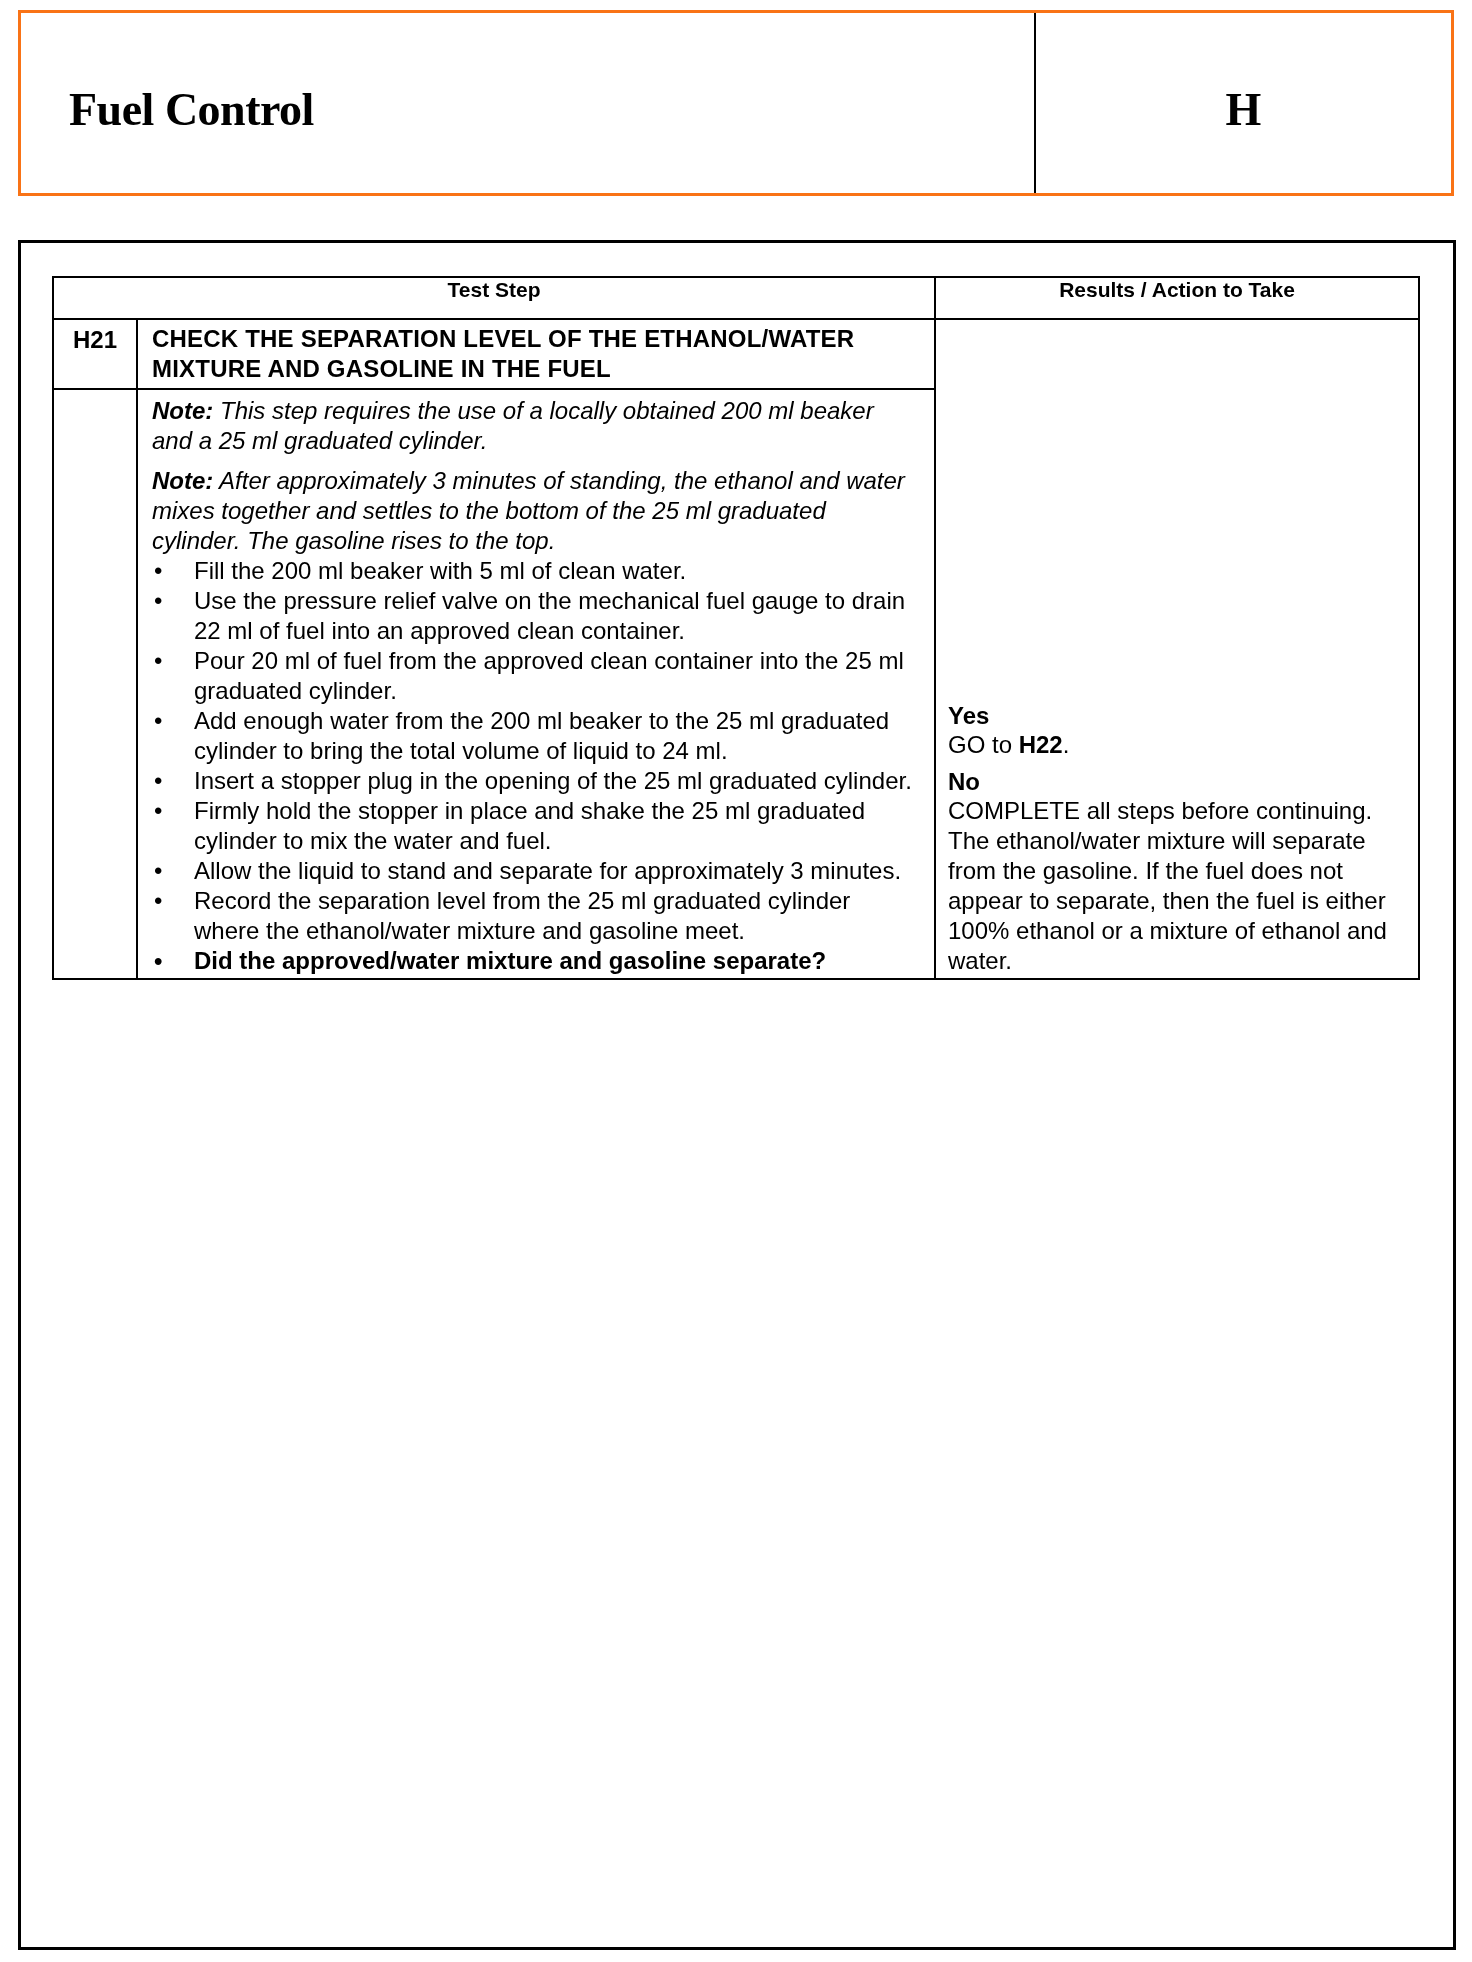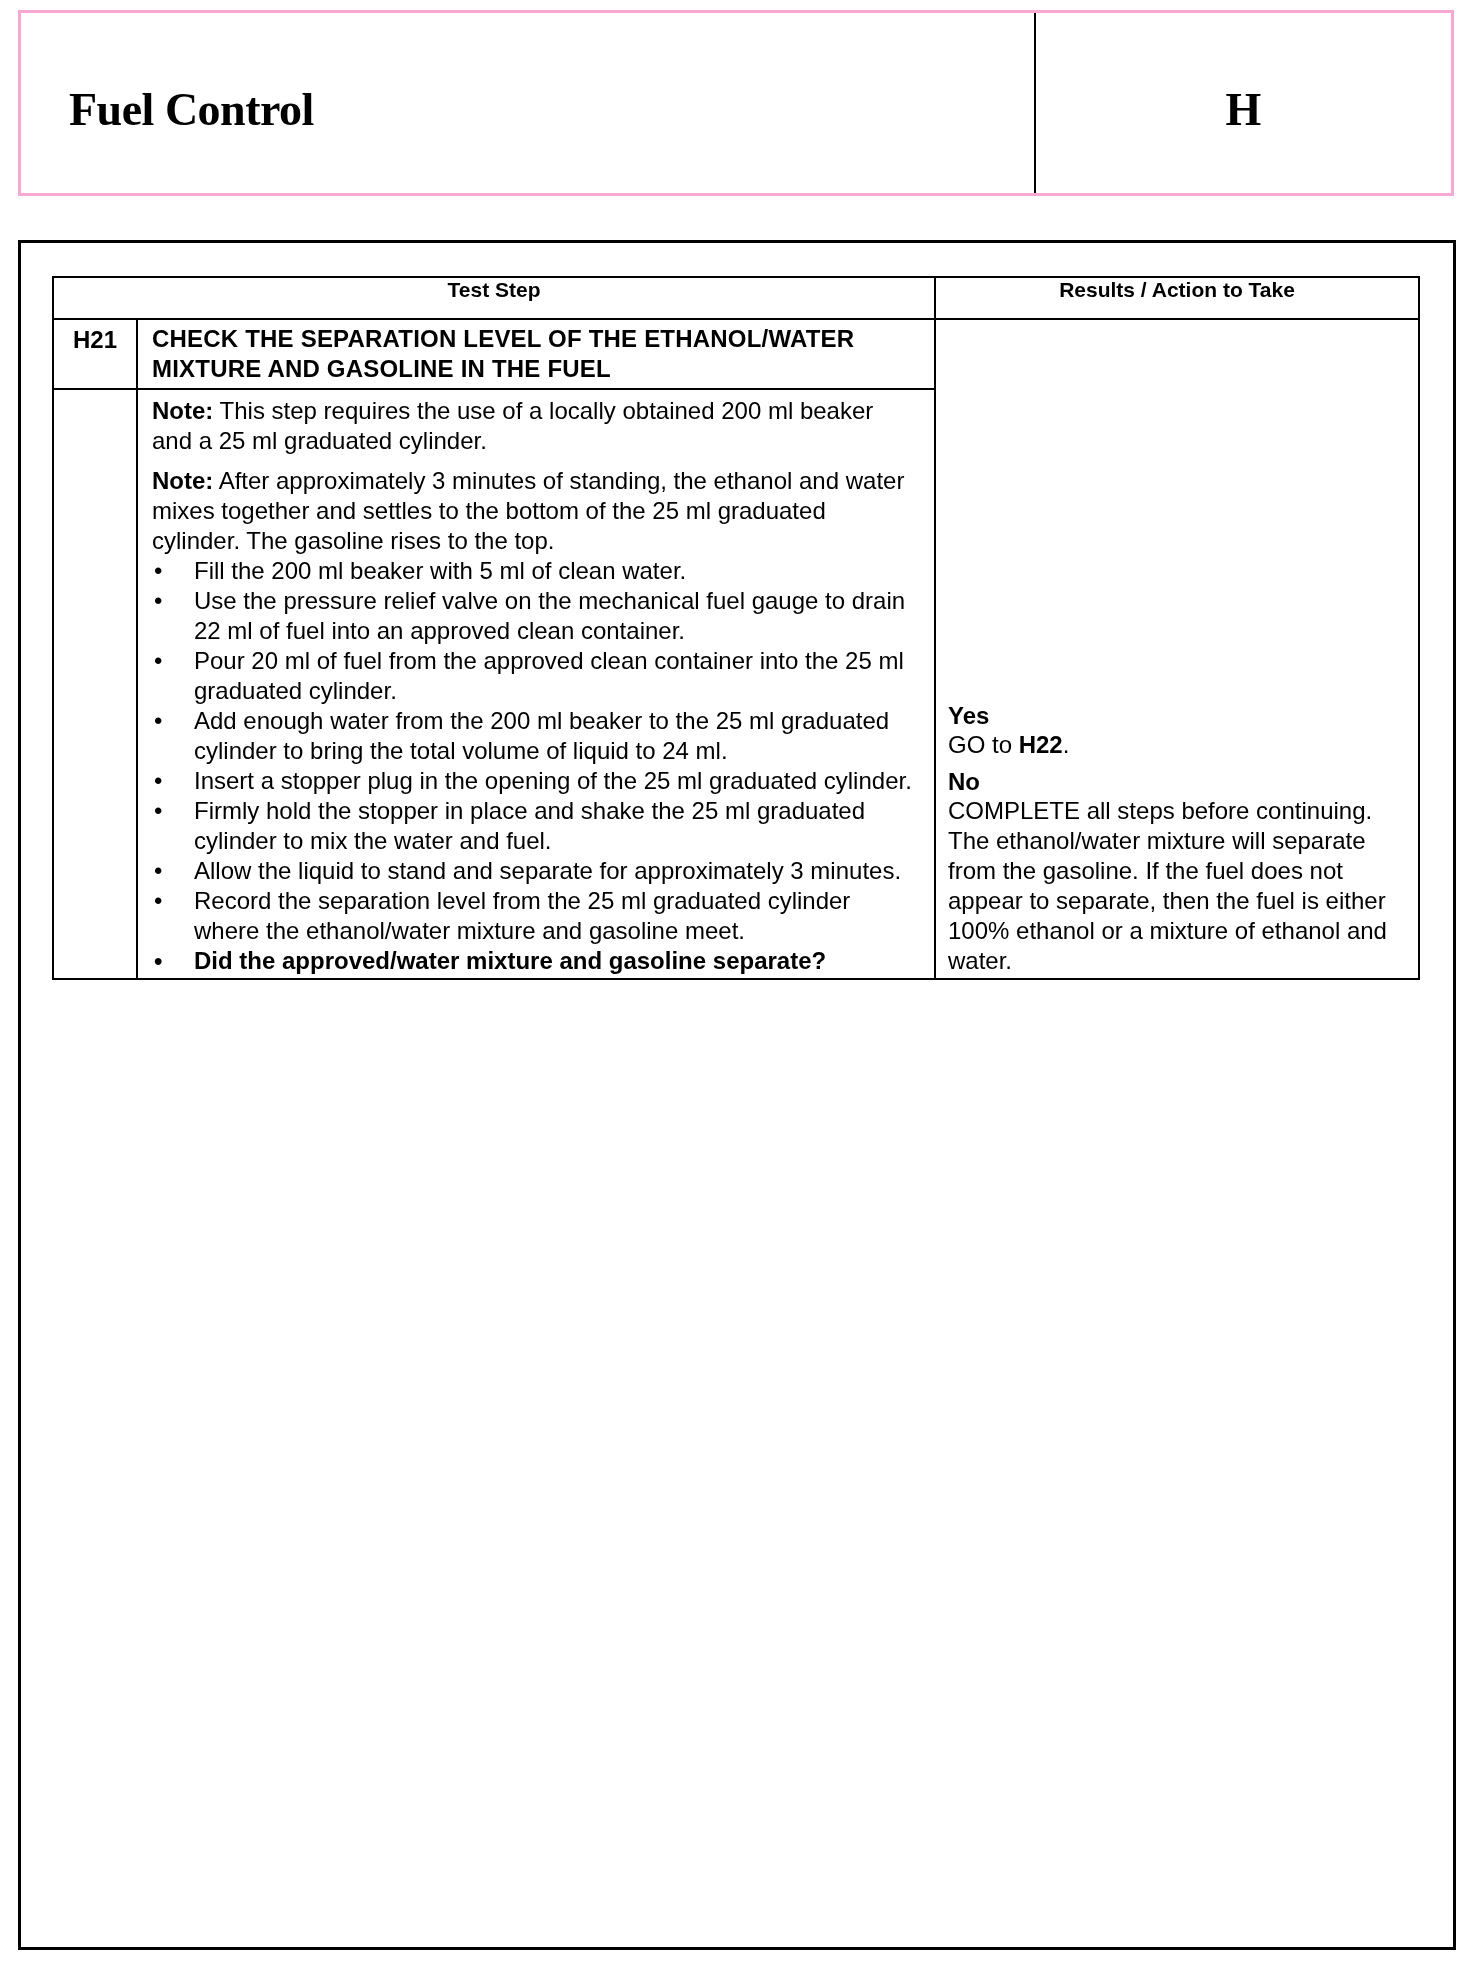--- a/index.html
+++ b/index.html
@@ -1,29 +1,29 @@
 <!DOCTYPE html>
 <html><head>
 <meta charset="utf-8">
 <style>
   html, body { margin:0; padding:0; background:#ffffff; }
   body { width:1472px; height:1962px; position:relative; overflow:hidden; color:#000; }
-  .hdr-box { position:absolute; left:18px; top:10px; width:1436px; height:186px; border:3px solid #f9a8d4; box-sizing:border-box; }
+  .hdr-box { position:absolute; left:18px; top:10px; width:1436px; height:186px; border:3px solid #f97316; box-sizing:border-box; }
   .hdr-title { position:absolute; left:48px; top:70px; font-family:"Liberation Serif", "DejaVu Serif", serif; font-weight:bold; font-size:46px; letter-spacing:-0.5px; }
   .hdr-divider { position:absolute; left:1013px; top:0; width:2px; height:100%; background:#000; }
   .hdr-letter { position:absolute; left:1015px; right:0; top:70px; text-align:center; font-family:"Liberation Serif", "DejaVu Serif", serif; font-weight:bold; font-size:46px; }
   .main-box { position:absolute; left:18px; top:240px; width:1438px; height:1710px; border:3px solid #000; box-sizing:border-box; }
   table.steps { position:absolute; left:52px; top:276px; width:1368px; border-collapse:collapse; font-family:"Liberation Sans", "DejaVu Sans", sans-serif; font-size:24px; }
   table.steps td, table.steps th { border:2px solid #000; vertical-align:top; padding:0; }
   th.col-head { font-weight:bold; height:40px; text-align:center; vertical-align:middle; font-size:21px; }
   .id-cell { width:82px; text-align:center; font-weight:bold; padding-top:6px !important;margin-top:44px; }
   .title-cell { font-weight:bold; line-height:30px; padding:4px 14px 4px 14px !important; letter-spacing:0.2px; }
   .body-cell { border-top:2px solid #000; padding:6px 16px 2px 14px !important; line-height:30px; }
   .results-cell { width:462px; padding:0 8px 0 12px !important; line-height:30px; vertical-align:bottom !important; }
-  .note { margin:0 0 10px 0; }
+  .note { margin:0 0 10px 0;font-style:italic; }
   .note b { font-weight:bold; }
   ul.bullets { list-style:none; margin:0; padding:0; }
   ul.bullets li { position:relative; padding-left:42px; }
   ul.bullets li .bullet { position:absolute; left:2px; top:0; }
   ul.bullets li.bold { font-weight:bold; }
   .res-label { font-weight:bold; display:block; line-height:28px;margin-top:8px; }
   .res-text { display:block; line-height:30px; }
   .res-group { margin-bottom:8px; }
   .res-group:last-child { margin-bottom:2px; }
 </style>

